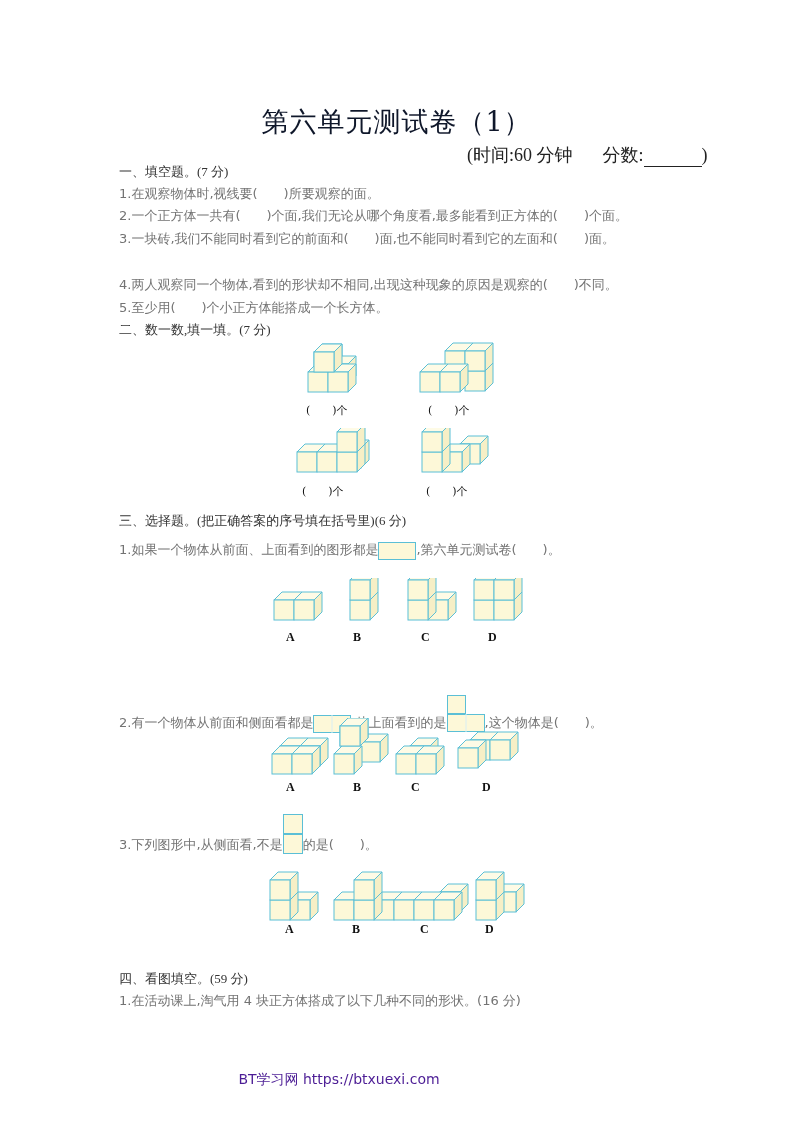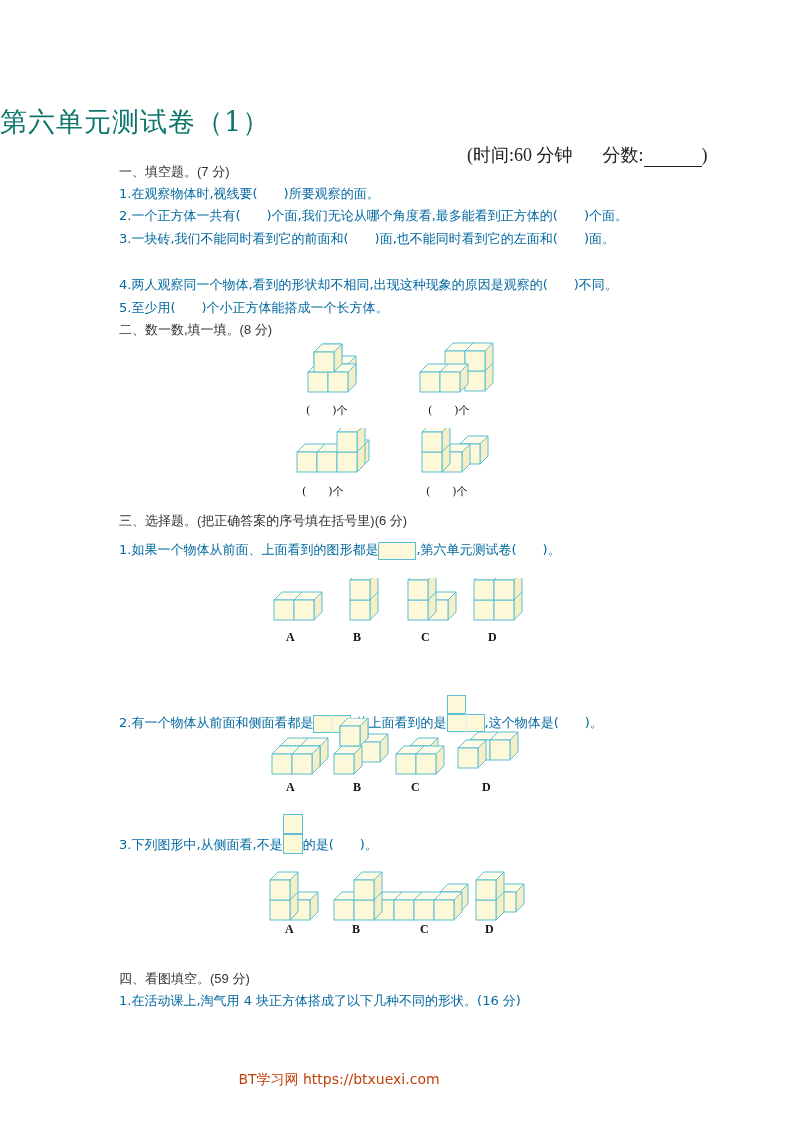--- a/index.html
+++ b/index.html
@@ -1,28 +1,28 @@
 <!DOCTYPE html>
 <html><head>
 <meta charset="utf-8">
 <style>
   html, body { margin:0; padding:0; background:#ffffff; }
   body { width:793px; height:1122px; position:relative; overflow:hidden;
          font-family:"DejaVu Sans", "Liberation Sans", sans-serif; color:#111; }
   .abs { position:absolute; }
-  .title { left:0; width:793px; top:104px; text-align:left; font-family:"DejaVu Serif","Liberation Serif",serif; font-size:27px; color:#0f766e; letter-spacing:1px; }
+  .title { left:0; width:793px; top:104px; text-align:center; font-family:"DejaVu Serif","Liberation Serif",serif; font-size:27px; color:#0f172a; letter-spacing:1px; }
   .meta { top:143px; left:467px; font-size:18px; color:#222;font-family:Liberation Serif, serif; }
   .meta .gap { display:inline-block; width:30px; }
   .meta .blank { display:inline-block; width:58px; border-bottom:1px solid #222; height:12px; vertical-align:bottom; }
-  .sec { left:119px; font-family:Liberation Sans, sans-serif; font-size:13px; color:#333; }
-  .line { left:119px; font-size:13px; color:#0369a1; white-space:nowrap; }
+  .sec { left:119px; font-family:Liberation Serif, serif; font-size:13px; color:#333; }
+  .line { left:119px; font-size:13px; color:#737373; white-space:nowrap; }
   .cap { font-size:11px; color:#111; font-family:"DejaVu Serif","Liberation Serif",serif; }
   .opt { font-family:"Liberation Serif","DejaVu Serif",serif; font-size:12px; font-weight:bold; color:#111; }
   .inl-box { display:inline-block; vertical-align:middle; }
-  .footer { left:0; width:678px; top:1071px; text-align:center; font-size:14px; color:#c2410c; }
+  .footer { left:0; width:678px; top:1071px; text-align:center; font-size:14px; color:#4c1d95; }
 </style>
 </head>
 <body>
 
 <svg width="0" height="0" style="position:absolute">
   <defs>
 
     <g id="cube">
       <polygon points="0,0 8,-8 28,-8 20,0" fill="#fefbe6" stroke="#5bbfd6" stroke-width="1"></polygon>
       <polygon points="20,0 28,-8 28,12 20,20" fill="#f6efc6" stroke="#5bbfd6" stroke-width="1"></polygon>
@@ -36,21 +36,21 @@
   <span>(时间:60 分钟</span><span class="gap"></span><span>分数:</span><span class="blank"></span><span>)</span>
 </div>
 
 <div class="abs sec" style="top:163px">一、填空题。(7 分)</div>
 <div class="abs line" style="top:185px">1.在观察物体时,视线要(　　)所要观察的面。</div>
 <div class="abs line" style="top:207px">2.一个正方体一共有(　　)个面,我们无论从哪个角度看,最多能看到正方体的(　　)个面。</div>
 <div class="abs line" style="top:230px">3.一块砖,我们不能同时看到它的前面和(　　)面,也不能同时看到它的左面和(　　)面。</div>
 <div class="abs line" style="top:276px">4.两人观察同一个物体,看到的形状却不相同,出现这种现象的原因是观察的(　　)不同。</div>
 <div class="abs line" style="top:299px">5.至少用(　　)个小正方体能搭成一个长方体。</div>
 
-<div class="abs sec" style="top:321px">二、数一数,填一填。(8 分)</div>
+<div class="abs sec" style="top:321px">二、数一数,填一填。(7 分)</div>
 
 <svg class="abs" style="left:300px;top:340px" width="70" height="60">
   <use href="#cube" x="14" y="12"></use>
   <use href="#cube" x="28" y="24"></use>
   <use href="#cube" x="8" y="32"></use>
   <use href="#cube" x="28" y="32"></use>
   <use href="#cube" x="14" y="12"></use>
 </svg>
 <div class="abs cap" style="left:306px;top:403px">(　　)个</div>
 

